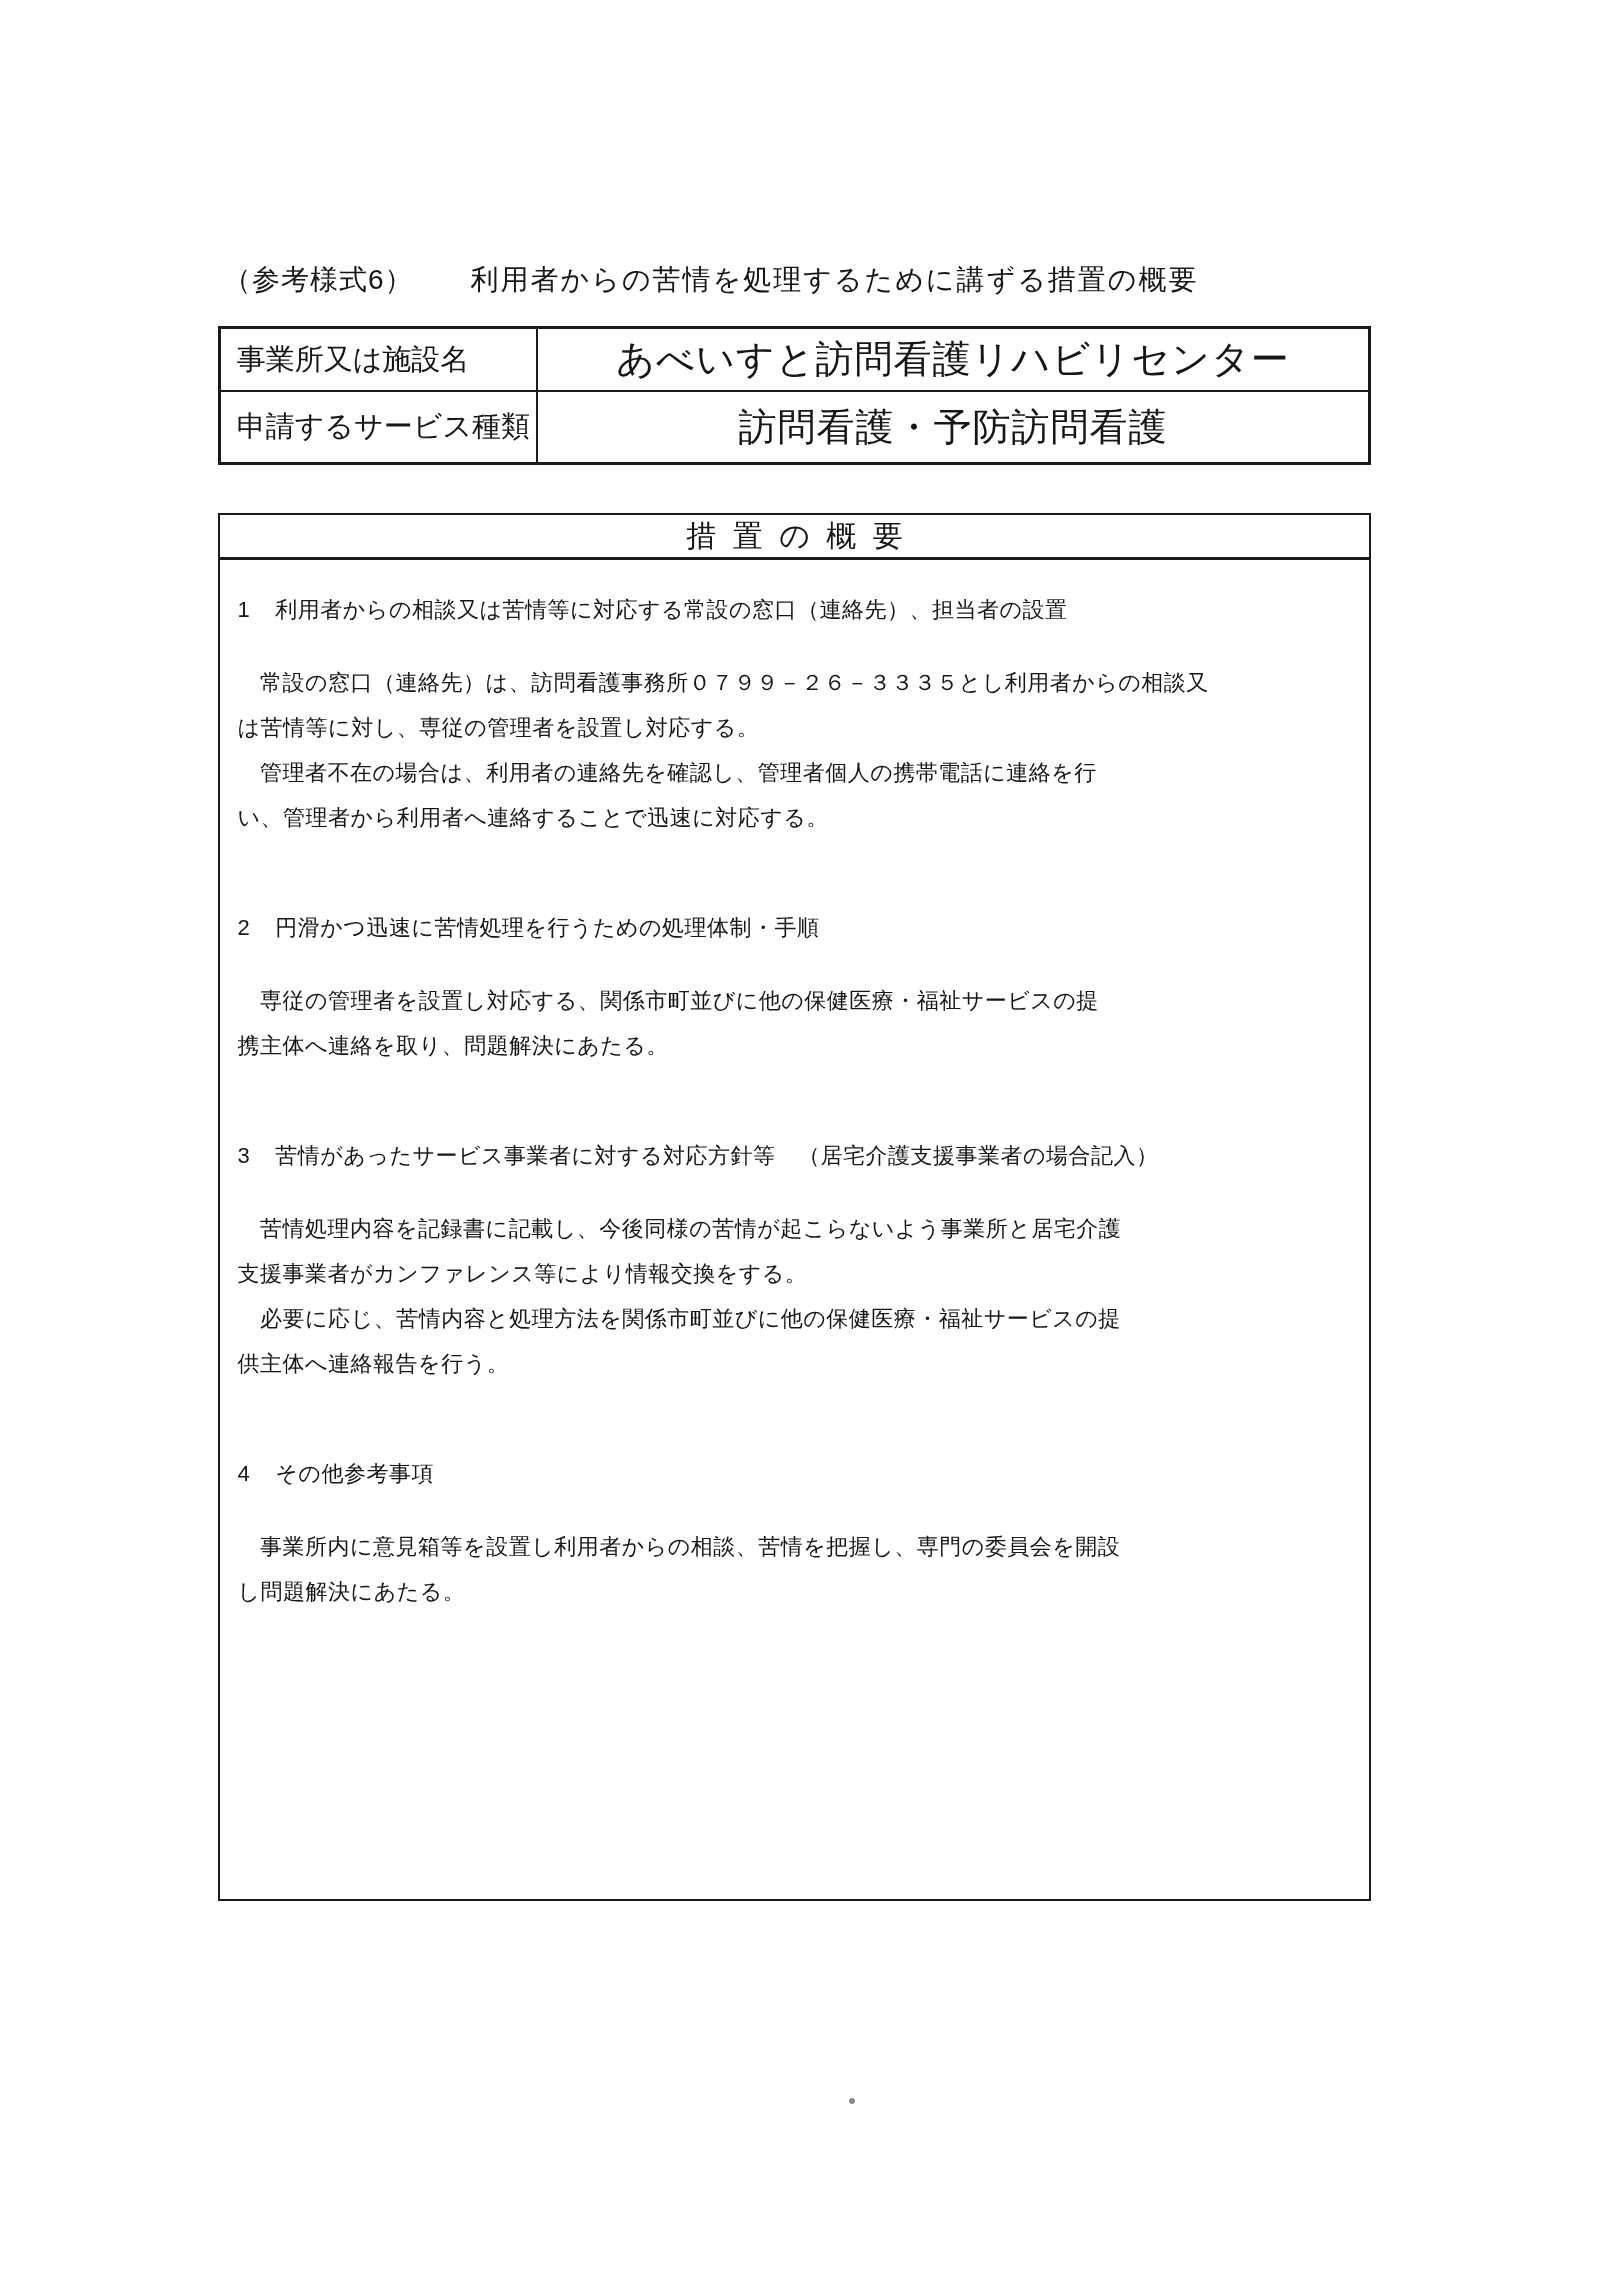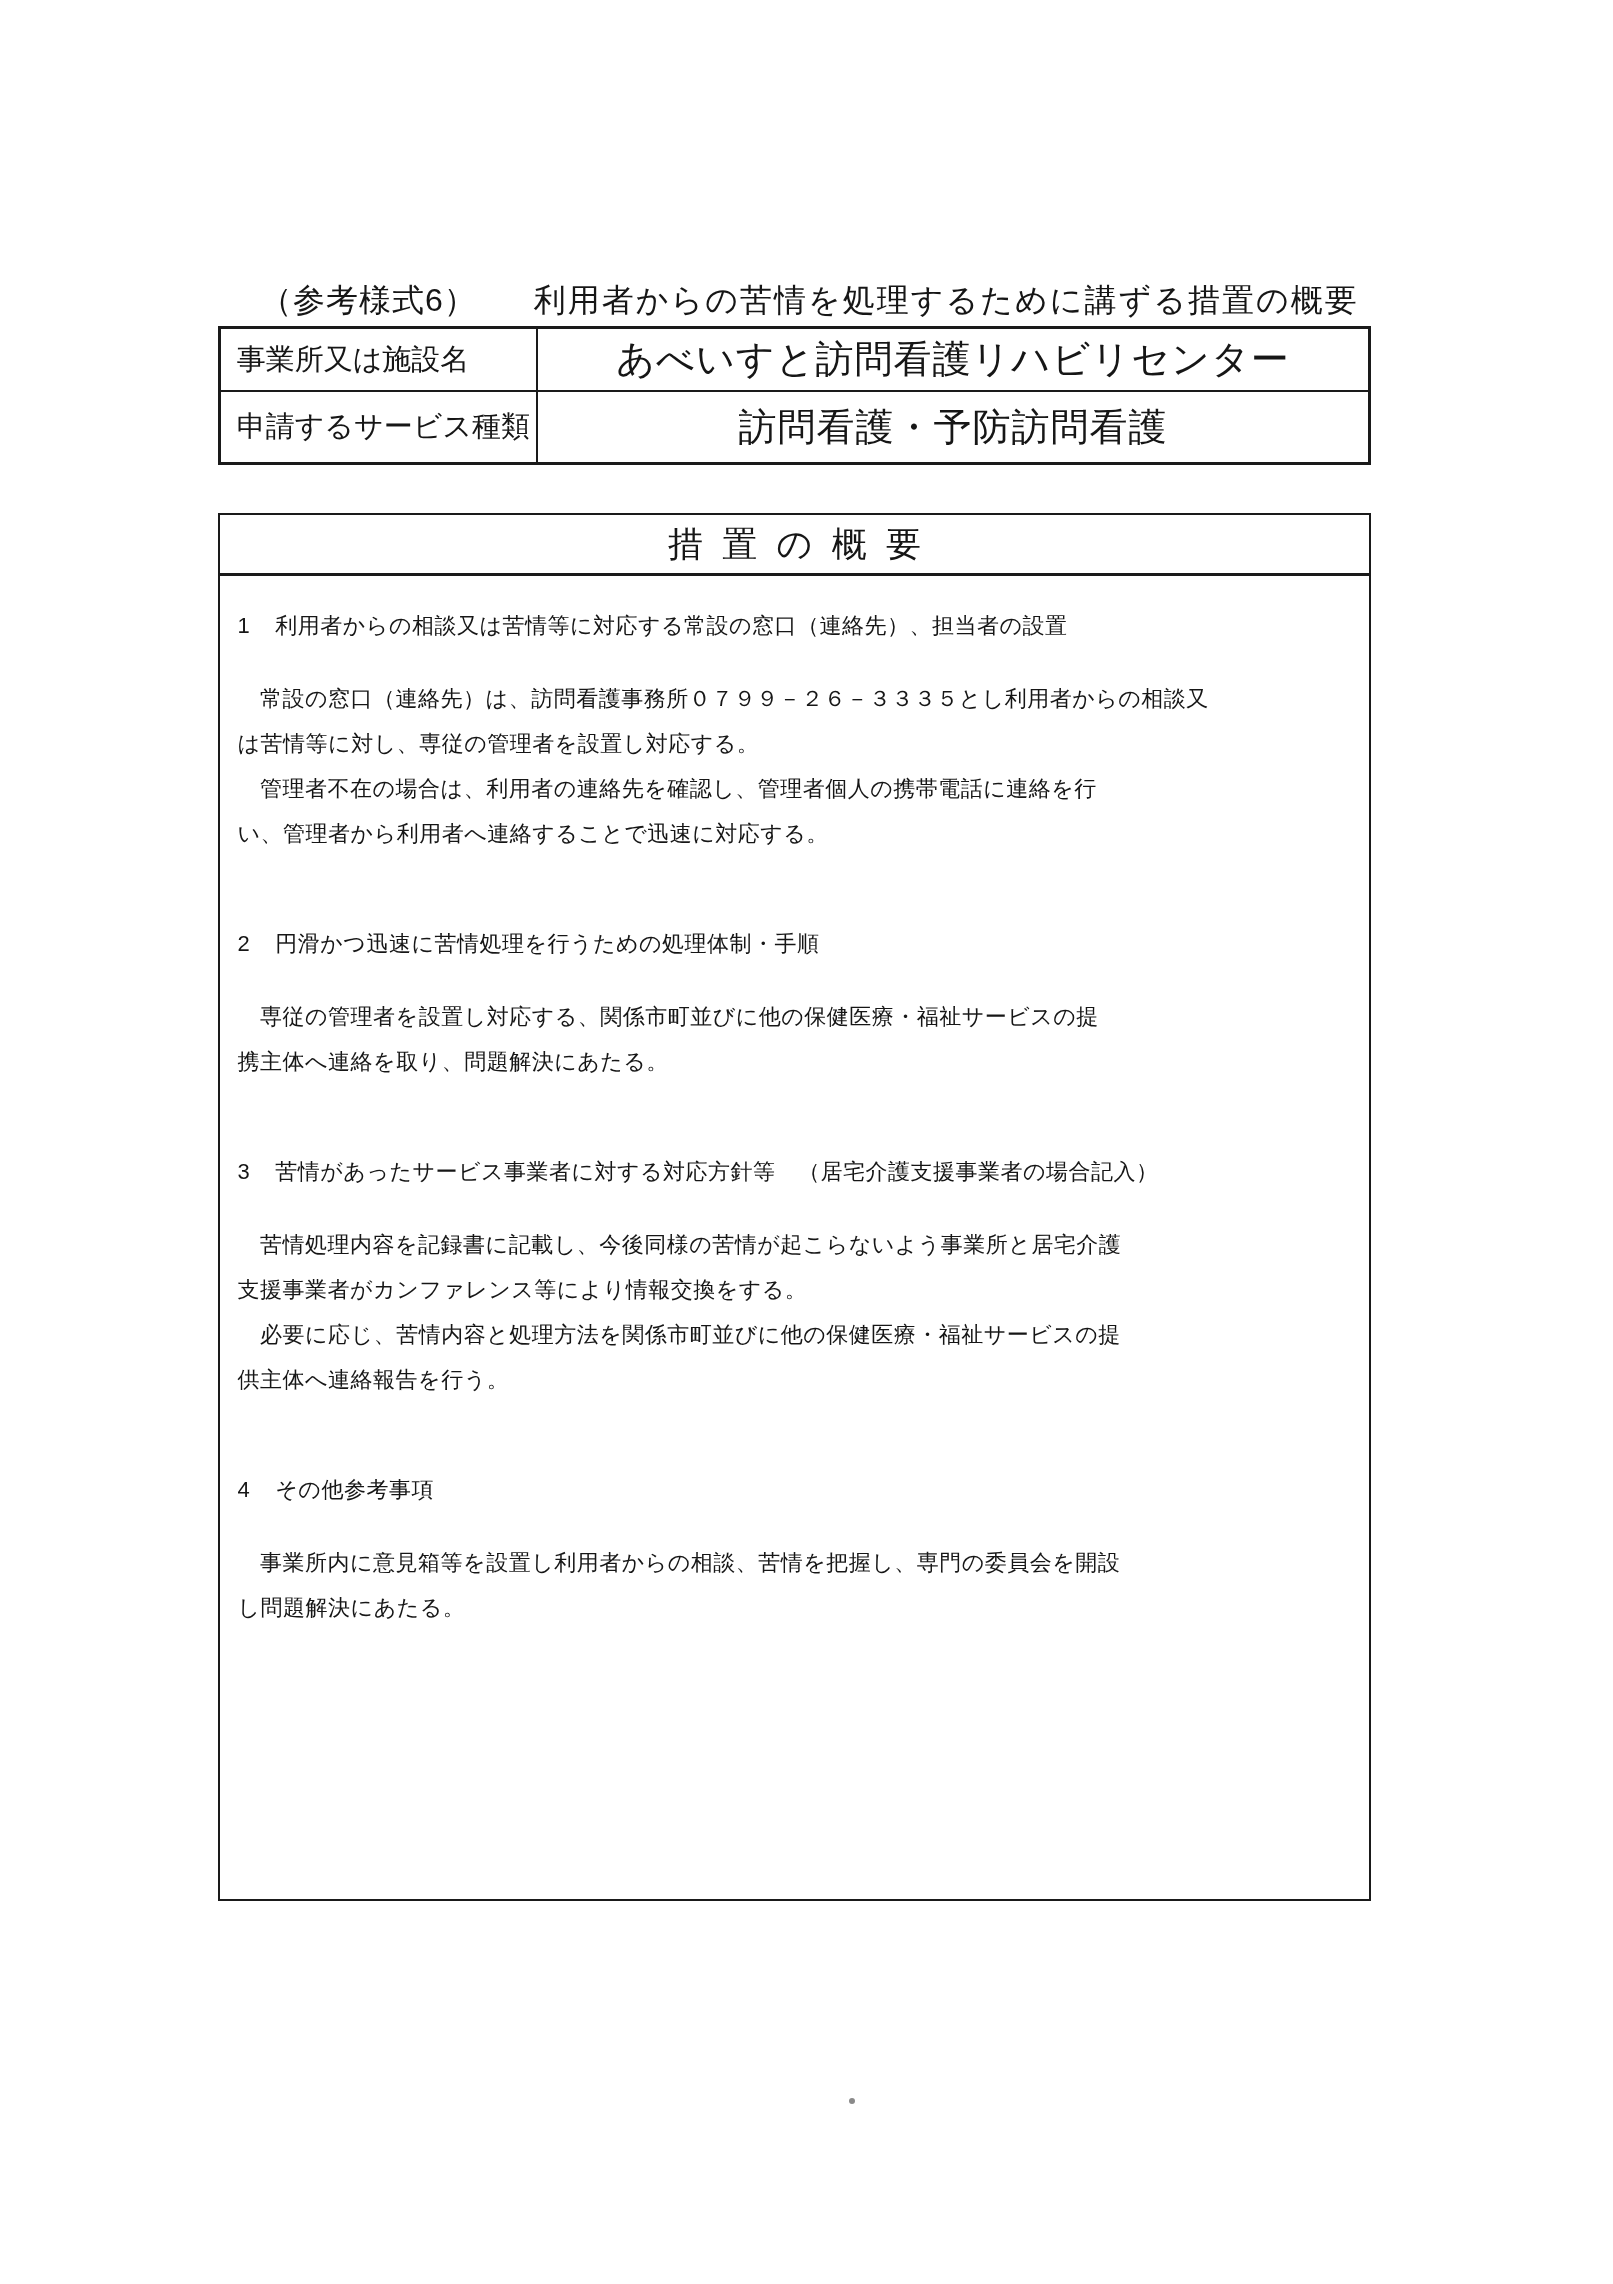--- a/index.html
+++ b/index.html
@@ -14,25 +14,24 @@
     background: #ffffff;
     font-family: "Liberation Sans", "DejaVu Sans", sans-serif;
     color: #161616;
     overflow: hidden;
   }
 
   
   .title-row {
     position: absolute;
     left: 223px;
-    top: 283px;
-    font-size: 32px;
+    top: 262px;
+    font-size: 28px;
     line-height: 35px;
     white-space: nowrap;
-    margin-left: 37px;
   }
   .title-row .form-label { letter-spacing: 1px; }
   .title-row .doc-title  { margin-left: 57px; letter-spacing: 2px; }
 
   
   .info-table {
     position: absolute;
     left: 218px;
     top: 326px;
     width: 1153px;
@@ -66,27 +65,27 @@
   .summary-box {
     position: absolute;
     left: 218px;
     top: 513px;
     width: 1153px;
     height: 1388px;
     border: 2.9px solid #1a1a1a;
     box-sizing: border-box;
   }
   .box-header {
-    height: 61px;
+    height: 45px;
     box-sizing: border-box;
     border-bottom: 3.9px solid #1a1a1a;
     display: flex;
     align-items: center;
     justify-content: center;
-    font-size: 35px;
+    font-size: 30px;
     letter-spacing: 0.55em;
     text-indent: 0.55em;
     white-space: nowrap;
   }
   .box-body {
     padding: 27.4px 19.6px 0 17.6px;
     font-size: 22px;
     line-height: 45px;
   }
   .section + .section { margin-top: 65px; }

